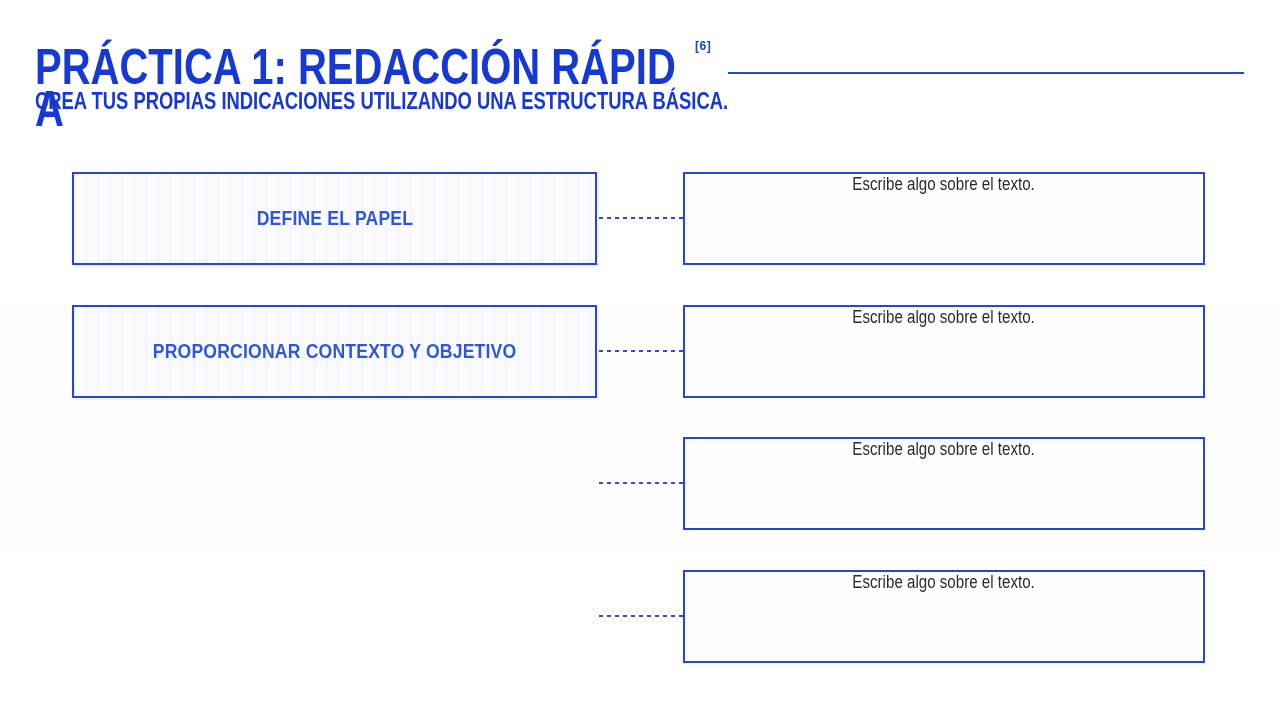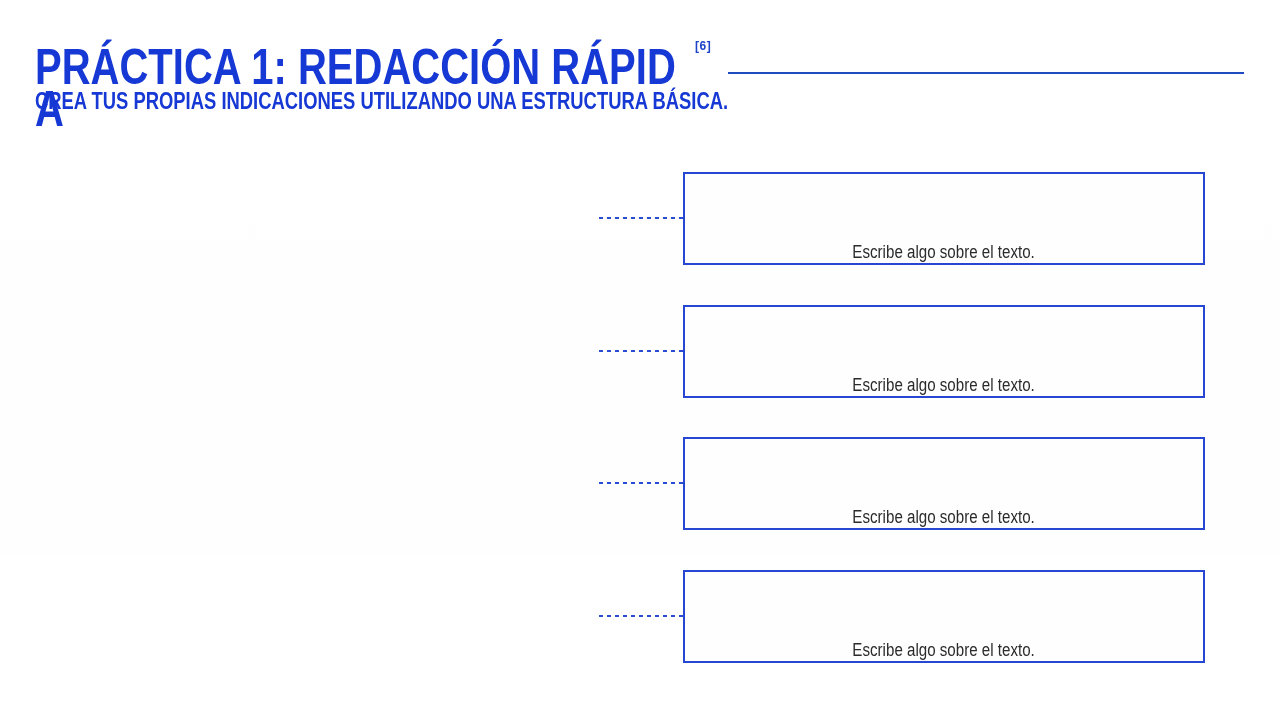--- a/index.html
+++ b/index.html
@@ -110,21 +110,21 @@
   .text-box {
     position: absolute;
     left: 683px;
     top: 0;
     width: 522px;
     height: 93px;
     box-sizing: border-box;
     border: 2px solid #2747d2;
     background: #fefeff;
     display: flex;
-    align-items: flex-end;
+    align-items: flex-start;
     justify-content: center;
   }
   .placeholder-text {
     color: #2b2b2b;
     font-size: 18px;
     font-weight: normal;
     transform: scaleX(0.84);
     white-space: nowrap;
   }
 </style>
@@ -135,27 +135,33 @@
 
   <h1 class="title">
     <span class="line">PRÁCTICA 1: REDACCIÓN RÁPID</span>
     <span class="line">A</span>
   </h1>
   <span class="ref-tag">[6]</span>
   <div class="header-rule"></div>
   <div class="subtitle">CREA TUS PROPIAS INDICACIONES UTILIZANDO UNA ESTRUCTURA BÁSICA.</div>
 
   <div class="row" style="top:172px">
+    <div class="step-box">
+      <span class="step-label">DEFINE EL PAPEL</span>
+    </div>
     <div class="connector"></div>
     <div class="text-box">
       <span class="placeholder-text">Escribe algo sobre el texto.</span>
     </div>
   </div>
 
   <div class="row" style="top:305px">
+    <div class="step-box">
+      <span class="step-label">PROPORCIONAR CONTEXTO Y OBJETIVO</span>
+    </div>
     <div class="connector"></div>
     <div class="text-box">
       <span class="placeholder-text">Escribe algo sobre el texto.</span>
     </div>
   </div>
 
   <div class="row" style="top:437px">
     <div class="connector"></div>
     <div class="text-box">
       <span class="placeholder-text">Escribe algo sobre el texto.</span>

